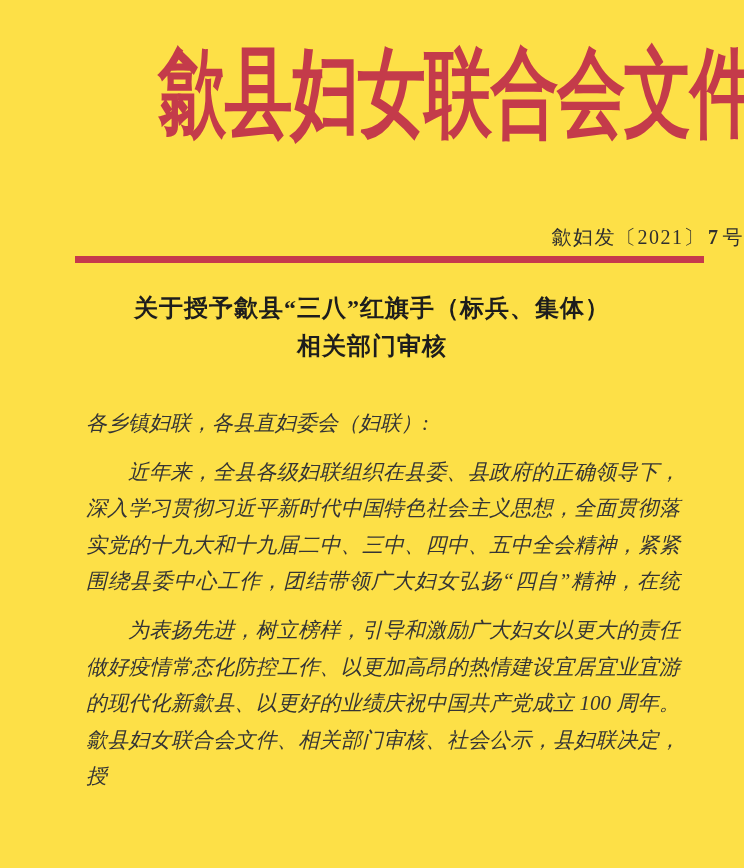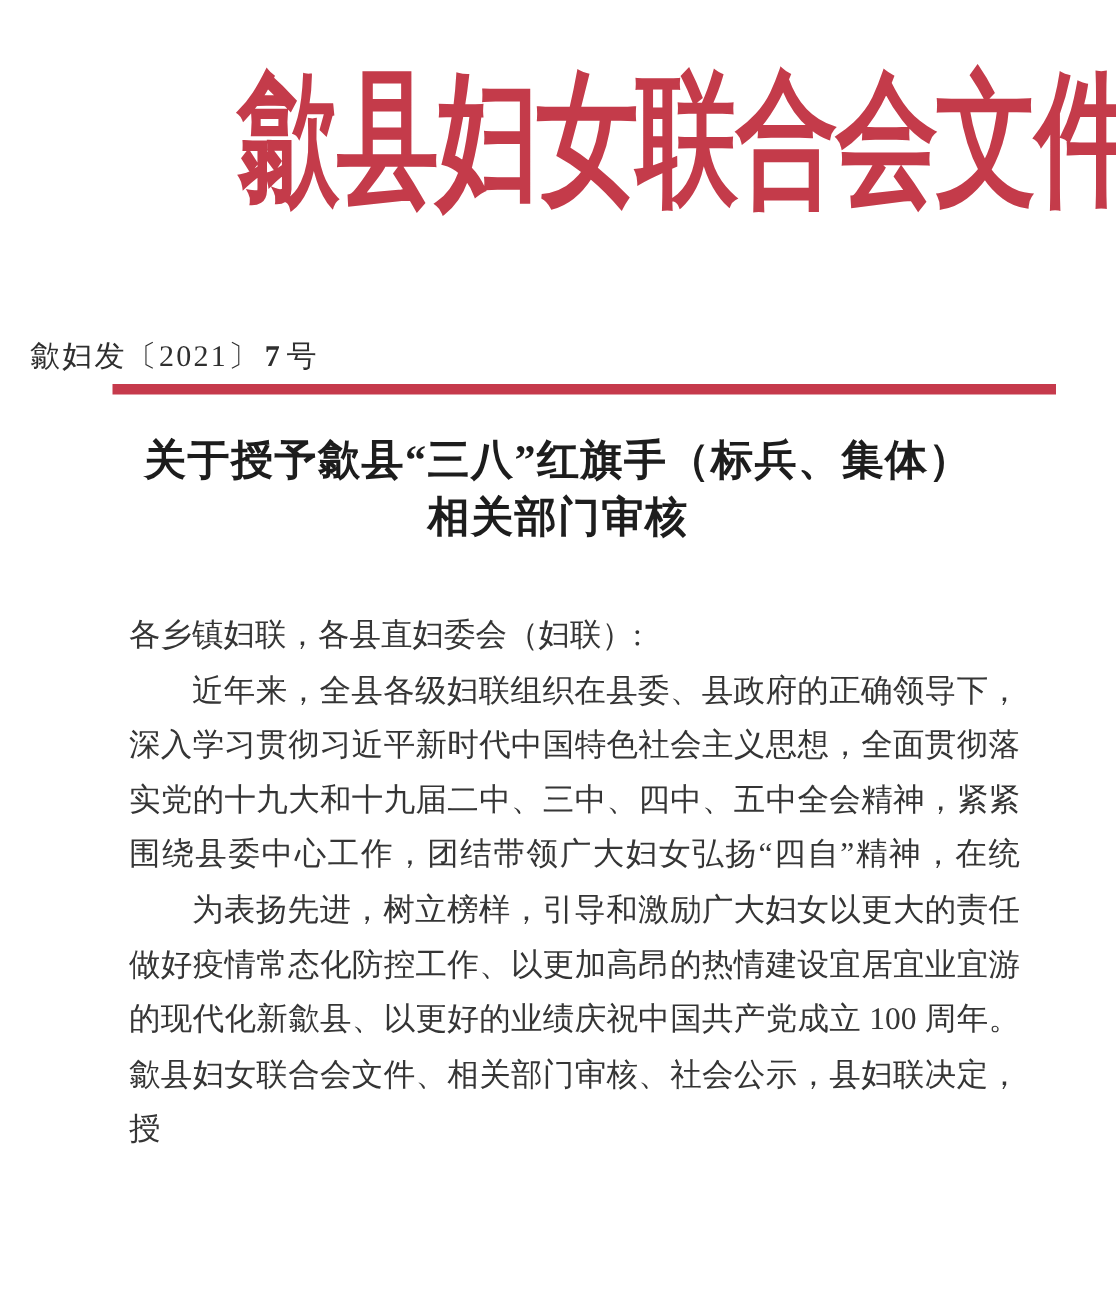--- a/index.html
+++ b/index.html
@@ -35,21 +35,21 @@
     transform: scaleX(0.70);
     transform-origin: center;
     color: #c43b4a;
   }
   
   .docnum {
     position: absolute;
     top: 224px;
     left: 20px;
     width: 724px;
-    text-align: left;
+    text-align: right;
     font-size: 20px;
     letter-spacing: 1.5px;
     color: #2f2f2f;
   }
   .docnum .num {
     font-weight: 700;
     margin: 0 3px;
   }
   
   .redline {
@@ -60,51 +60,53 @@
     height: 7px;
     background: #c63a4c;
   }
   
   .doc-title {
     position: absolute;
     top: 289px;
     left: 47px;
     width: 650px;
     text-align: center;
-    font-size: 28px;
+    font-size: 24px;
     font-weight: 700;
     line-height: 38px;
     letter-spacing: 1px;
     color: #1d1d1d;
   }
   
   .body-block {
     position: absolute;
     top: 405px;
     left: 86px;
     width: 594px;
     font-size: 21px;
     line-height: 36.6px;
     color: #353535;
   }
   .bline {
     text-align: justify;
     text-align-last: justify;
+    font-style: italic;
   }
   .bline.flush {
     text-align-last: left;
   }
   .bline.indent {
     text-indent: 42px;
+    margin-top: 12px;
   }
 </style>
 </head>
 <body>
 
-<div class="page" style="background: #ffffff;">
+<div class="page" style="background: #fde047;">
 
   <div class="header-banner">
     <span class="header-text" style="color: rgb(196, 59, 74);">歙县妇女联合会文件</span>
   </div>
 
   <div class="docnum"><span>歙妇发</span><span>〔2021〕</span><span class="num">7</span><span>号</span></div>
 
   <div class="redline" style="background: rgb(198, 58, 76);"></div>
 
   <div class="doc-title">

